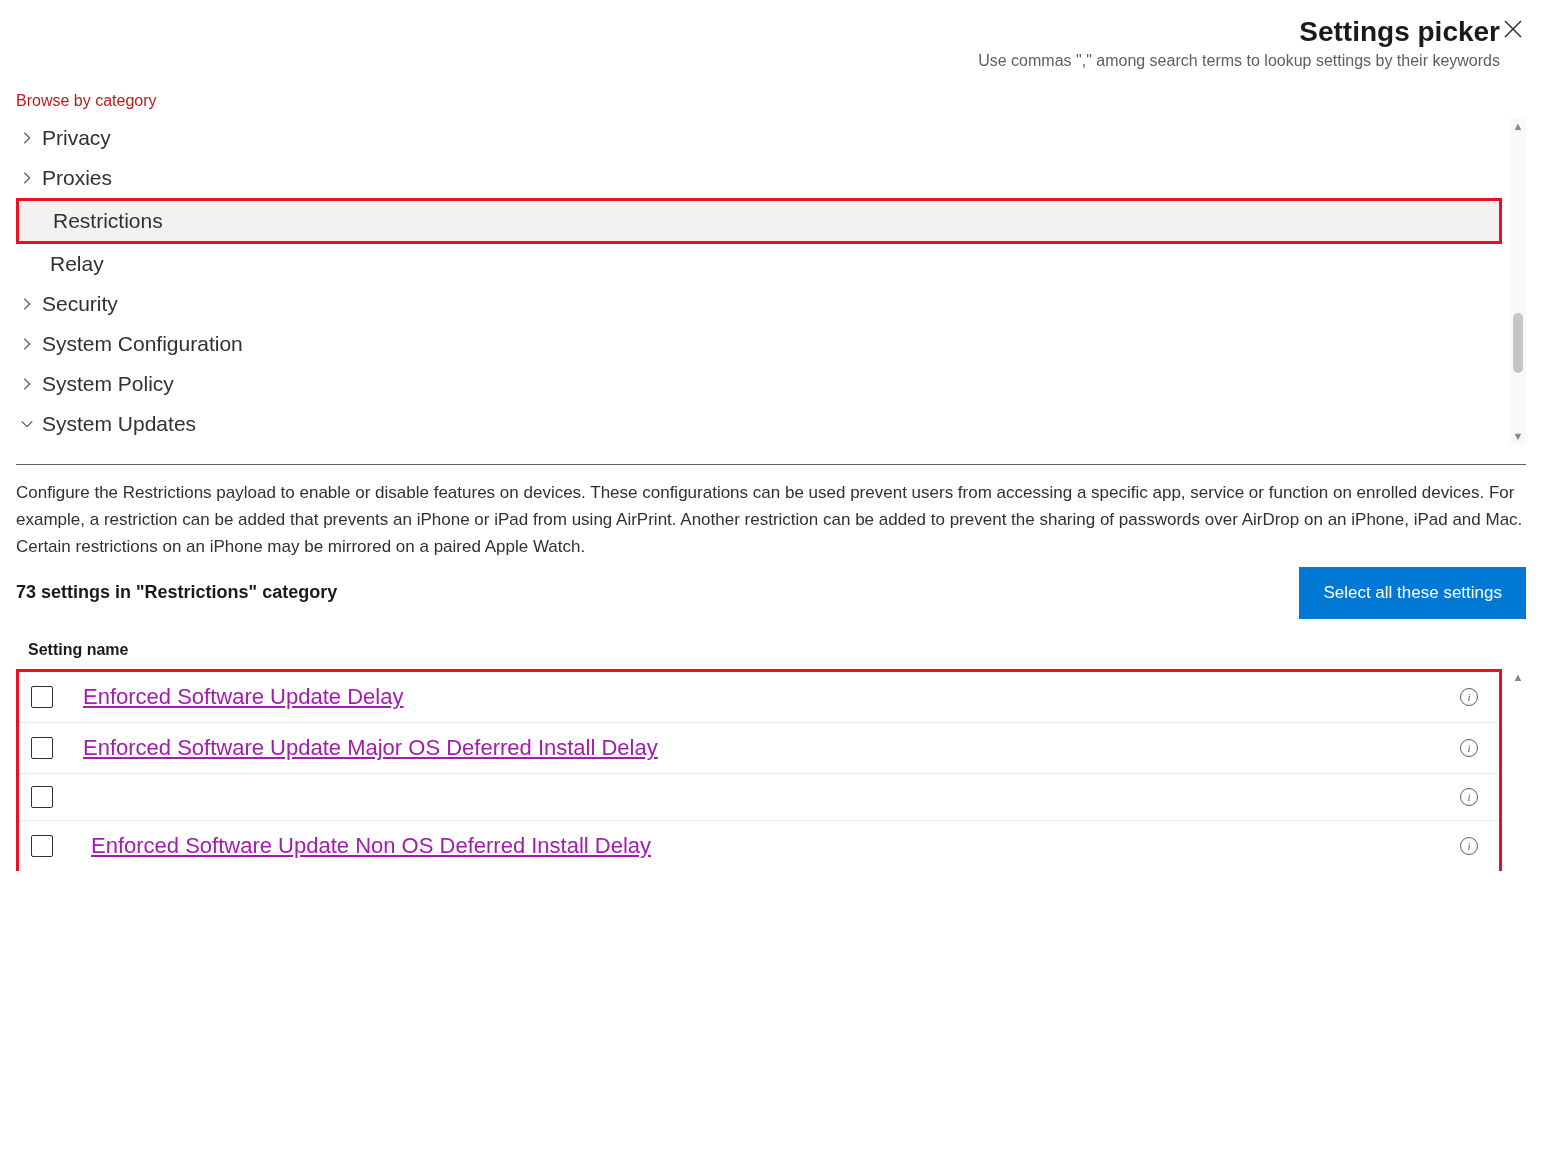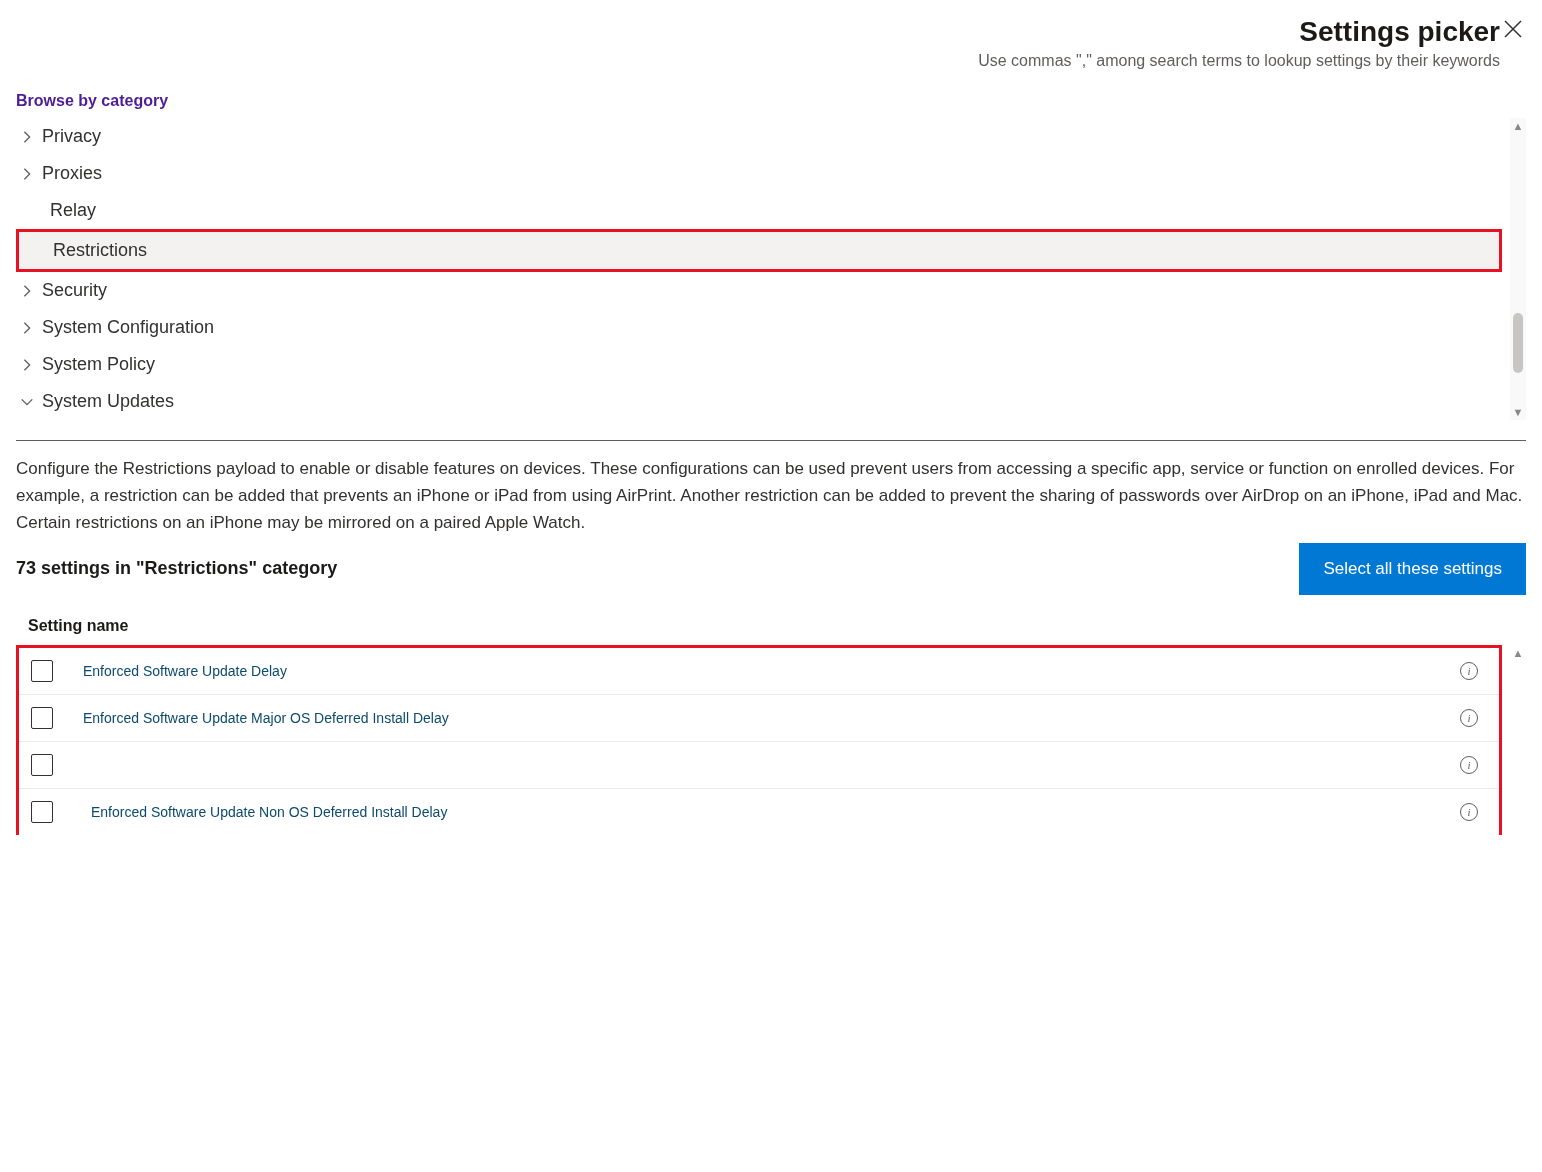--- a/index.html
+++ b/index.html
@@ -38,35 +38,35 @@
     .close-btn {
       background: none;
       border: none;
       cursor: pointer;
       padding: 4px;
       color: #323130;
       font-size: 20px;
       line-height: 1;
     }
     .browse-label {
-      font-weight: 700;
+      font-weight: 400;
       font-size: 16px;
       margin-bottom: 8px;
-      color: #4c1d95;
+      color: #b91c1c;
     }
     .category-list {
       position: relative;
       padding-right: 24px;
     }
     .category-item {
       display: flex;
       align-items: center;
       padding: 8px 4px;
       cursor: pointer;
-      font-size: 18px;
+      font-size: 21px;
       color: #323130;
     }
     .category-item .chevron {
       width: 22px;
       display: inline-flex;
       align-items: center;
       justify-content: flex-start;
       color: #605e5c;
     }
     .category-item.no-chevron .chevron {
@@ -167,22 +167,23 @@
       height: 22px;
       border: 1.5px solid #323130;
       border-radius: 2px;
       margin-right: 30px;
       cursor: pointer;
       flex-shrink: 0;
       background: #fff;
     }
     .setting-name {
       flex: 1;
-      font-size: 14px;
-      color: #0c4a6e;
+      font-size: 22px;
+      color: #a21caf;
+      text-decoration: underline;
     }
     .info-icon {
       width: 18px;
       height: 18px;
       border: 1.5px solid #605e5c;
       border-radius: 50%;
       display: inline-flex;
       align-items: center;
       justify-content: center;
       font-size: 11px;
@@ -238,31 +239,31 @@
       <span>Privacy</span>
     </div>
     <div class="category-item">
       <span class="chevron">
         <svg viewBox="0 0 16 16">
           <path d="M5 2 L11 8 L5 14" stroke="#605e5c" stroke-width="1.5" fill="none"></path>
         </svg>
       </span>
       <span>Proxies</span>
     </div>
+    <div class="category-item no-chevron indent selected highlight-red">
+      <span class="chevron">
+        <svg viewBox="0 0 16 16"></svg>
+      </span>
+      <span>Restrictions</span>
+    </div>
     <div class="category-item no-chevron indent">
       <span class="chevron">
         <svg viewBox="0 0 16 16"></svg>
       </span>
       <span>Relay</span>
-    </div>
-    <div class="category-item no-chevron indent selected highlight-red">
-      <span class="chevron">
-        <svg viewBox="0 0 16 16"></svg>
-      </span>
-      <span>Restrictions</span>
     </div>
     <div class="category-item">
       <span class="chevron">
         <svg viewBox="0 0 16 16">
           <path d="M5 2 L11 8 L5 14" stroke="#605e5c" stroke-width="1.5" fill="none"></path>
         </svg>
       </span>
       <span>Security</span>
     </div>
     <div class="category-item">

